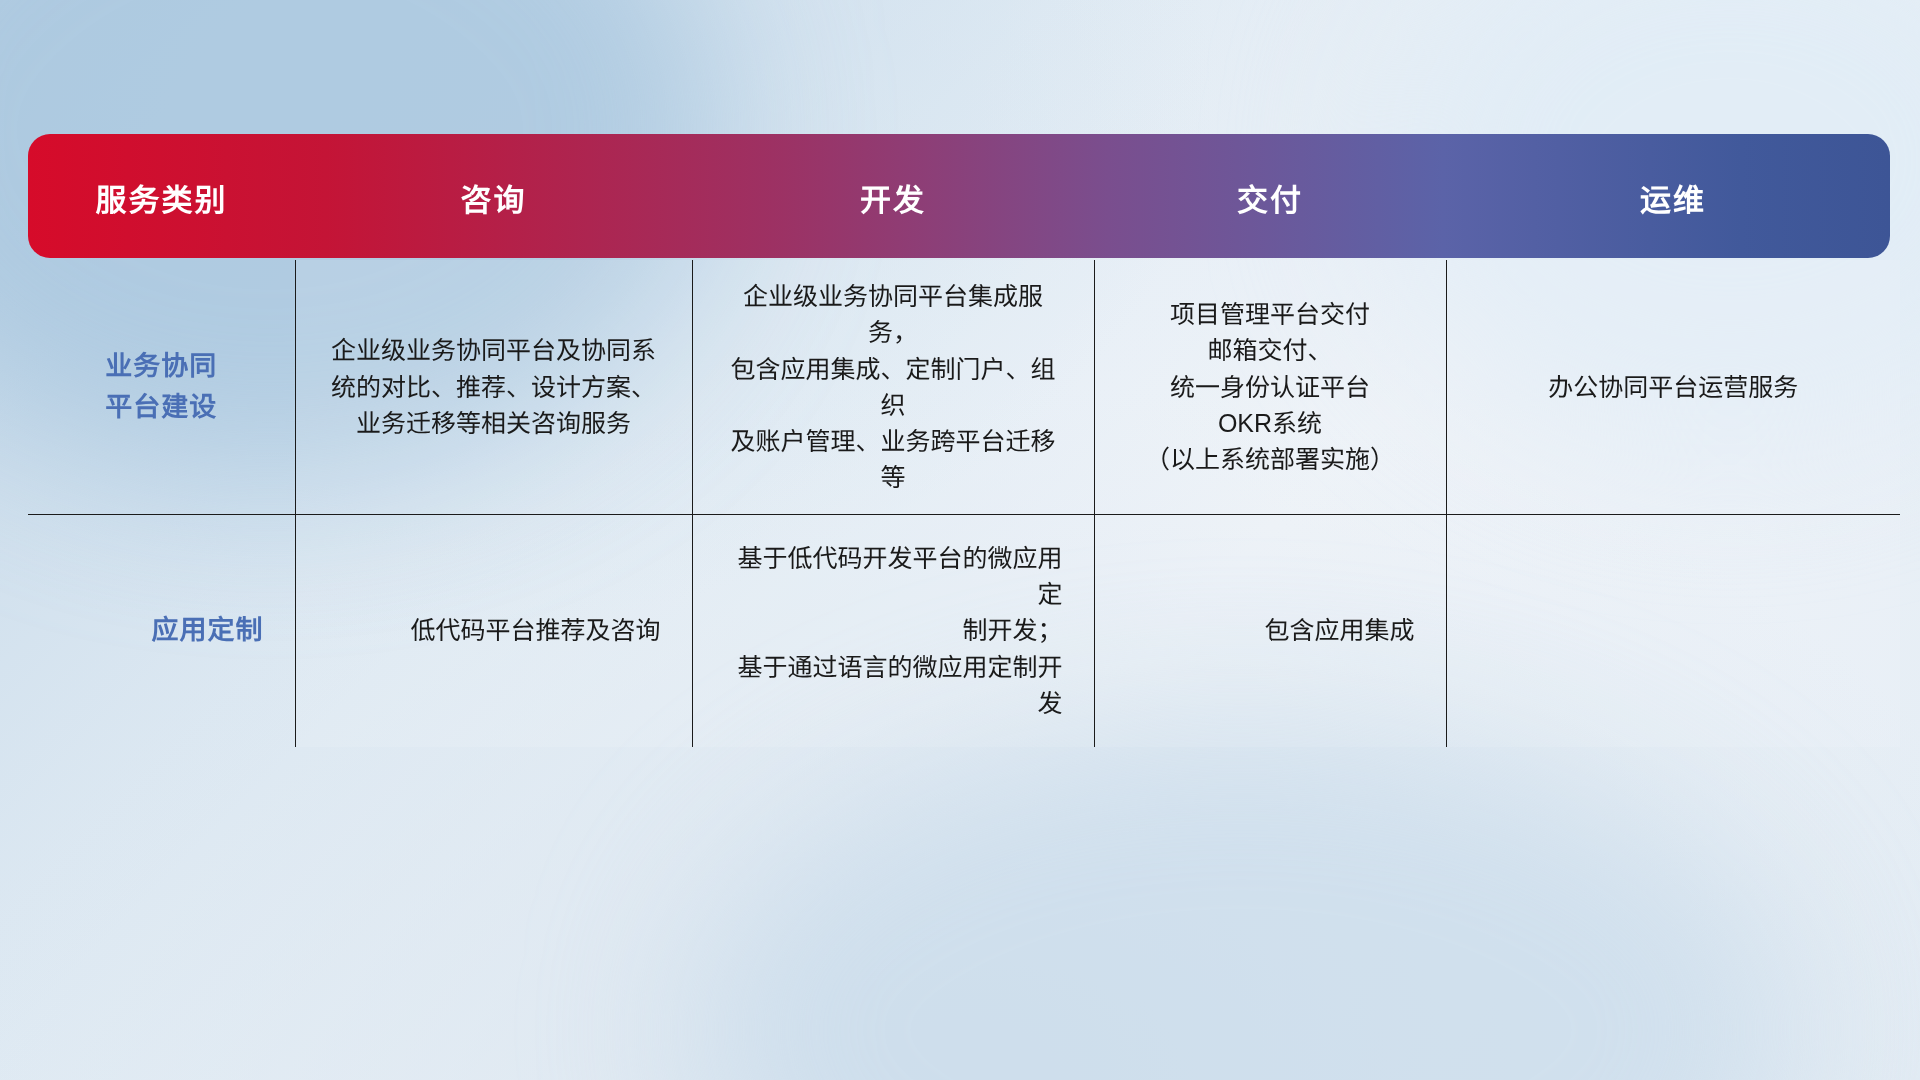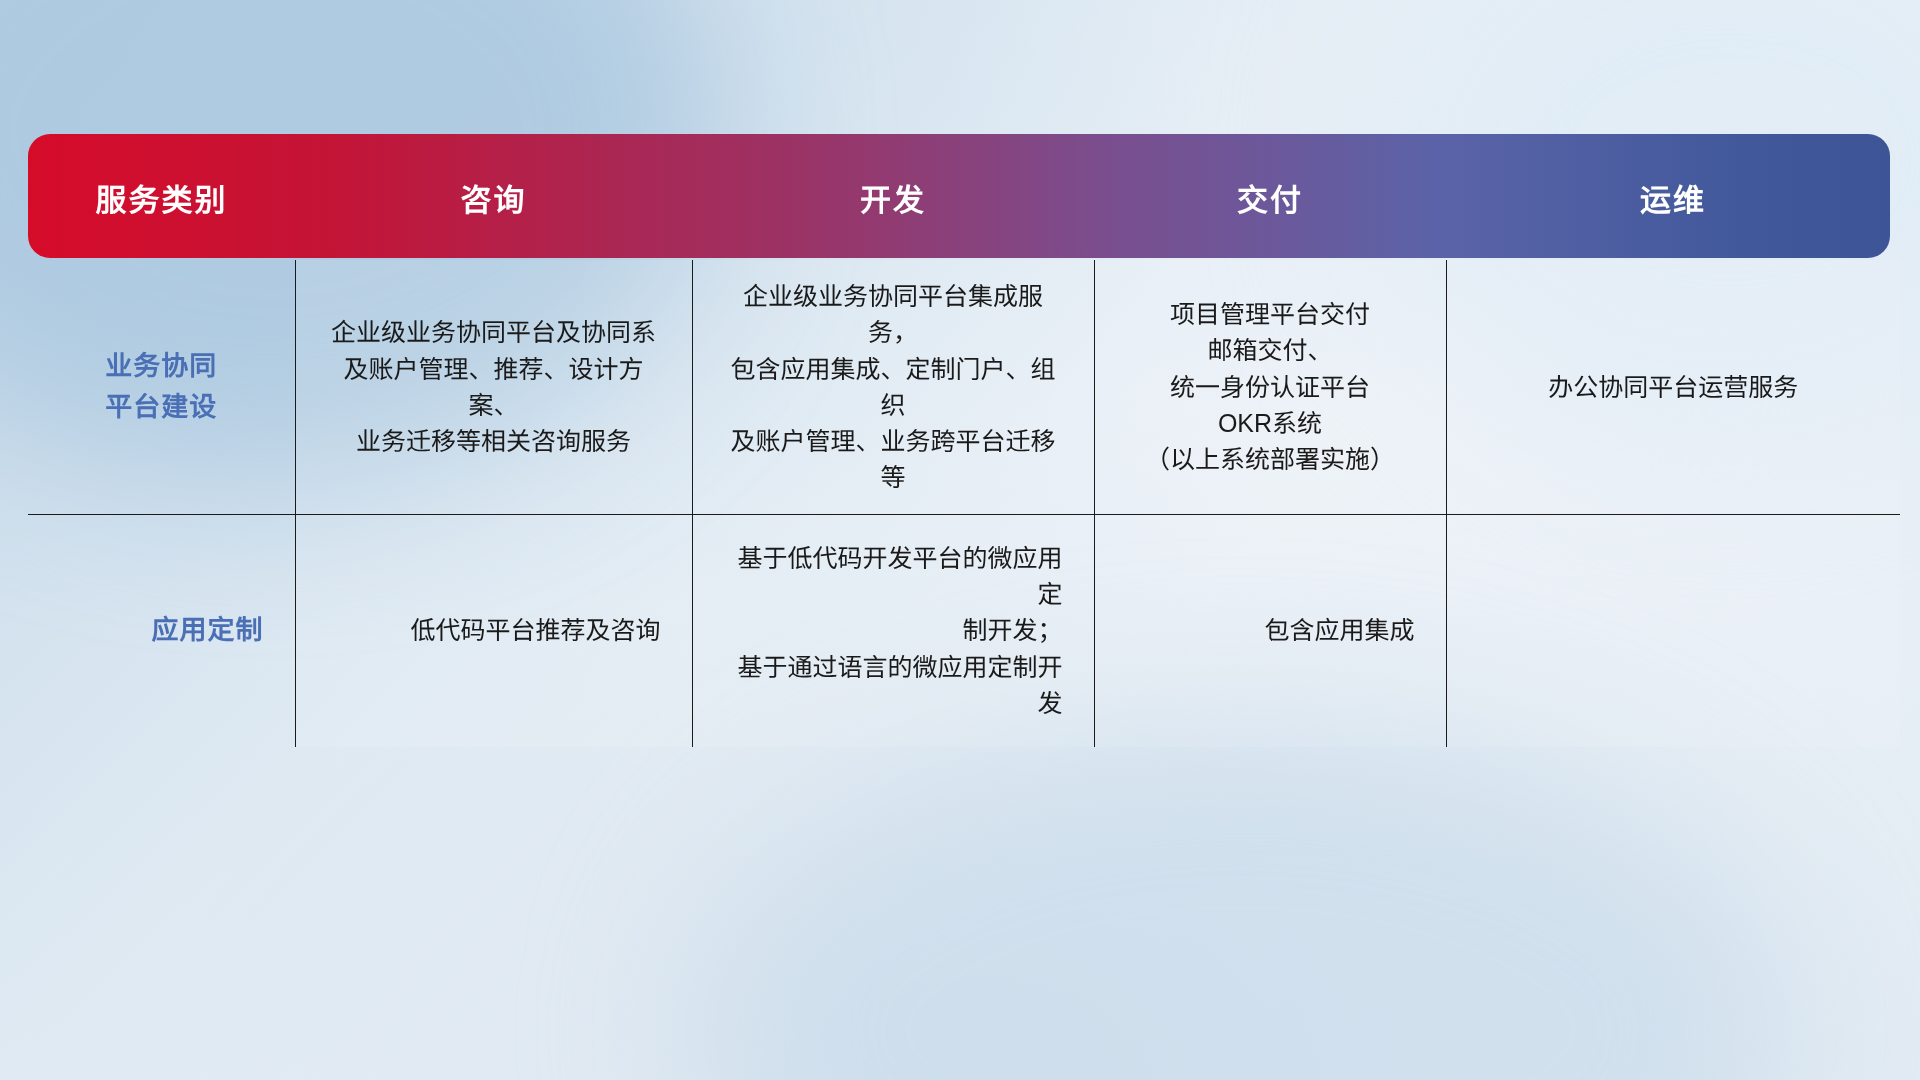--- a/index.html
+++ b/index.html
@@ -140,21 +140,21 @@
           <th class="col-dev">开发</th>
           <th class="col-del">交付</th>
           <th class="col-ops">运维</th>
         </tr>
       </thead>
       <tbody>
         <tr class="row-1">
           <td class="cell-multiline">业务协同
 平台建设</td>
           <td class="cell-multiline">企业级业务协同平台及协同系
-及账户管理、推荐、设计方案、
+统的对比、推荐、设计方案、
 业务迁移等相关咨询服务</td>
           <td class="cell-multiline">企业级业务协同平台集成服务，
 包含应用集成、定制门户、组织
 及账户管理、业务跨平台迁移等</td>
           <td class="cell-multiline">项目管理平台交付
 邮箱交付、
 统一身份认证平台
 OKR系统
 （以上系统部署实施）</td>
           <td class="cell-multiline">办公协同平台运营服务</td>

